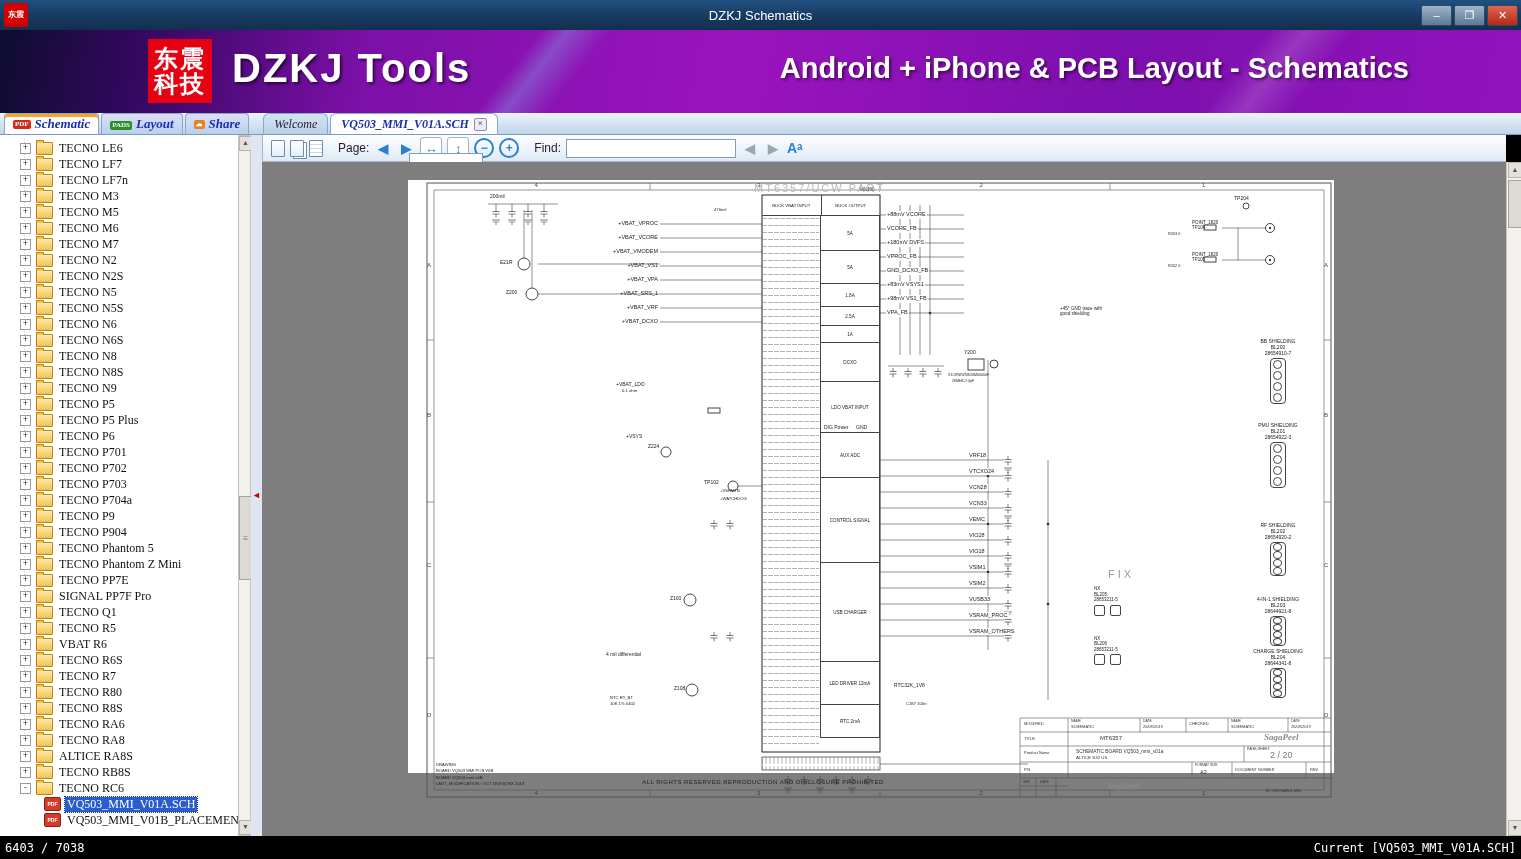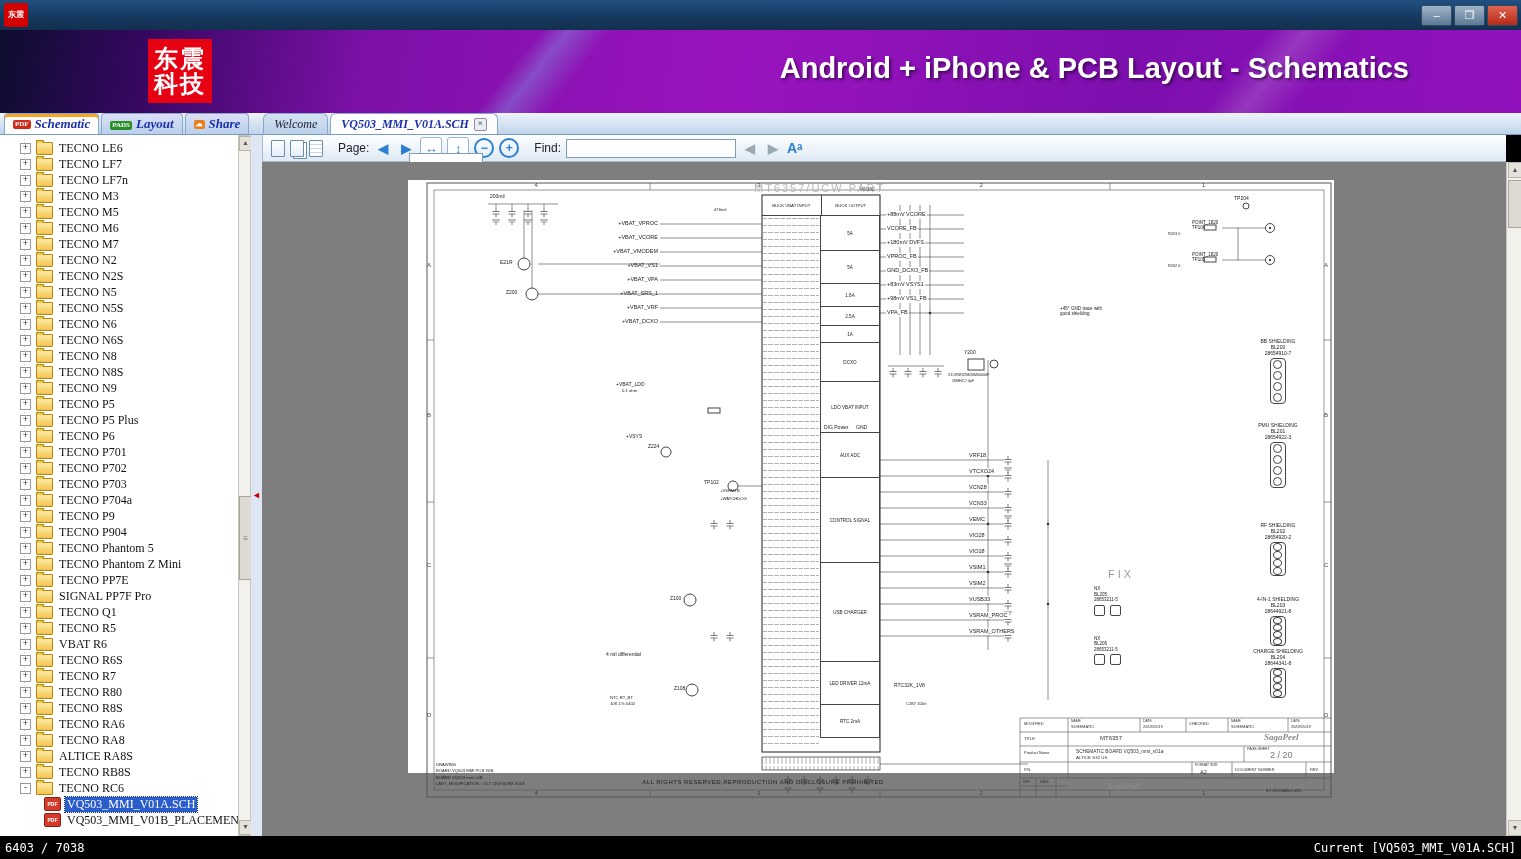--- a/index.html
+++ b/index.html
@@ -148,34 +148,36 @@
   
   .statusbar{position:absolute;left:0;top:836px;width:1521px;height:23px;background:#000;color:#fff;
     display:flex;align-items:center;justify-content:space-between;padding:0 5px;box-sizing:border-box;
     font-family:"DejaVu Sans Mono",monospace;font-size:12px}
 </style>
 </head>
 <body>
 
 <div class="titlebar">
   <div class="appicon">东震</div>
+  <div class="title-text">DZKJ Schematics</div>
   <div class="winbtns">
     <div class="wbtn">–</div>
     <div class="wbtn">❐</div>
     <div class="wbtn close">✕</div>
   </div>
 </div>
 
 <div class="banner">
   <div class="streak1"></div>
   <div class="streak2"></div>
   <div class="logo-box">
     <span>东震</span>
     <span>科技</span>
   </div>
+  <div class="brand">DZKJ Tools</div>
   <div class="tagline">Android + iPhone &amp; PCB Layout - Schematics</div>
 </div>
 
 <div class="tabbar">
   <div class="apptab active">
     <span class="ticon pdf">PDF</span>
     <span>Schematic</span>
   </div>
   <div class="apptab">
     <span class="ticon pads">PADS</span>

